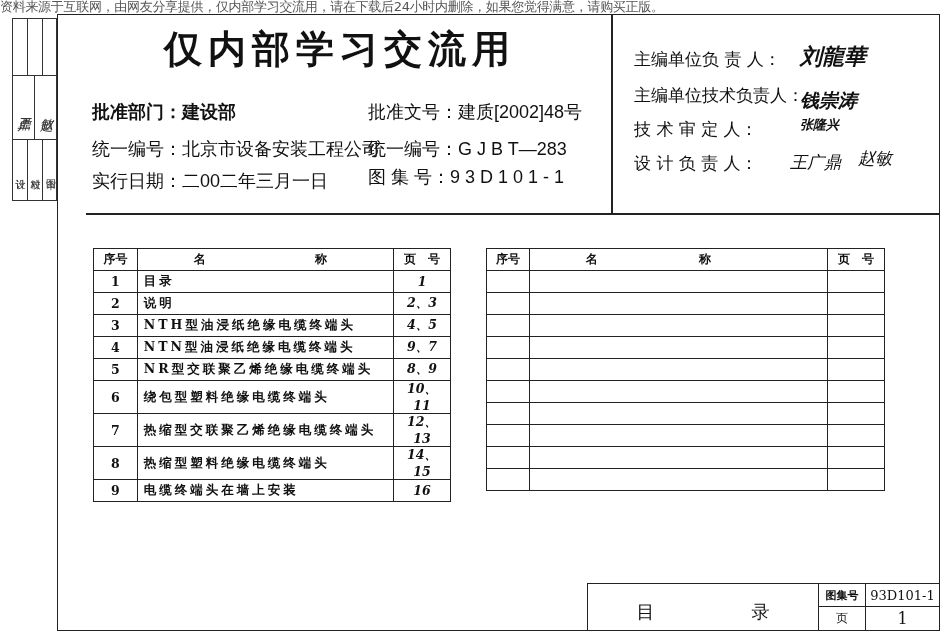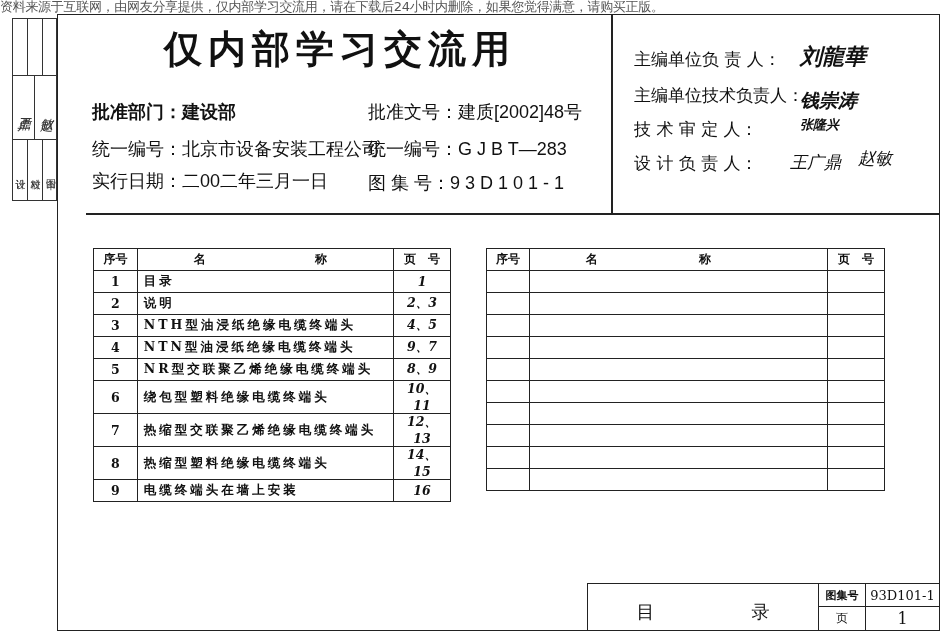--- a/index.html
+++ b/index.html
@@ -67,21 +67,21 @@
 </div>
 <div class="abs meta" style="left:92px;top:169px;">
   <span>实行日期：</span><span>二00二年三月一日</span>
 </div>
 <div class="abs meta" style="left:368px;top:100px;">
   <span>批准文号：</span><span>建质[2002]48号</span>
 </div>
 <div class="abs meta" style="left:368px;top:137px;">
   <span>统一编号：</span><span>G J B T—283</span>
 </div>
-<div class="abs meta" style="left:368px;top:171px;">
+<div class="abs meta" style="left:368px;top:165px;">
   <span>图 集 号：</span><span>9 3 D 1 0 1 - 1</span>
 </div>
 
 <div class="abs sig-lbl" style="left:634px;top:48px;">主编单位负  责  人：</div>
 <div class="abs sig" style="left:800px;top:42px;">刘龍華</div>
 <div class="abs sig-lbl" style="left:634px;top:84px;">主编单位技术负责人：</div>
 <div class="abs sig" style="left:800px;top:88px;font-size:19px;">钱崇涛</div>
 <div class="abs sig-lbl" style="left:634px;top:118px;">技  术  审  定  人：</div>
 <div class="abs sig" style="left:800px;top:116px;font-size:13px;">张隆兴</div>
 <div class="abs sig-lbl" style="left:634px;top:152px;">设  计  负  责  人：</div>

